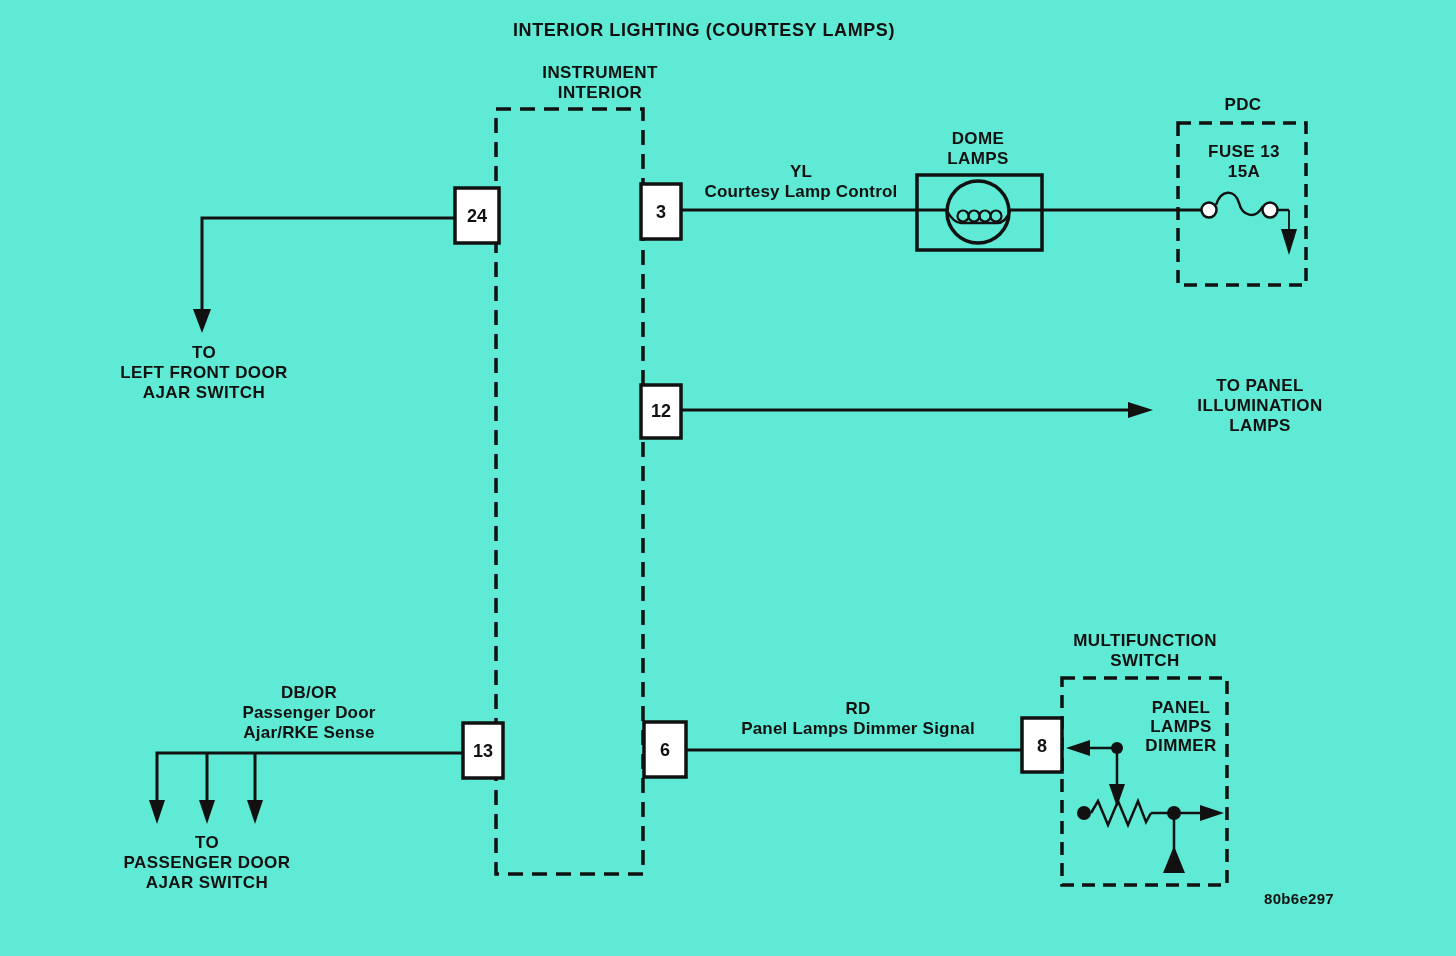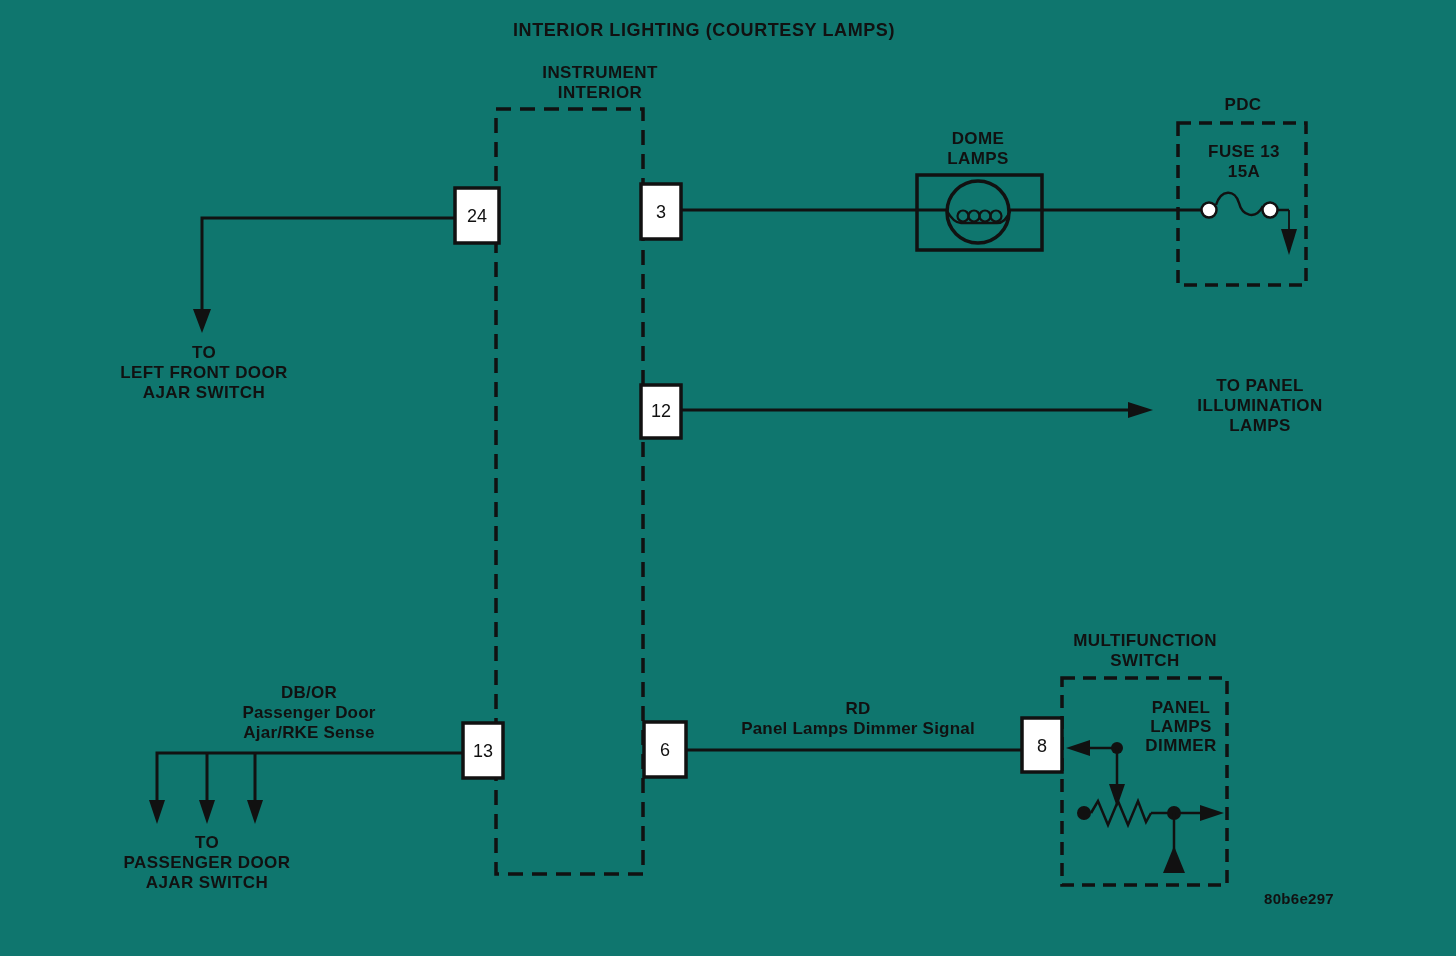--- a/index.html
+++ b/index.html
@@ -1,19 +1,19 @@
 <!DOCTYPE html>
 <html><head>
 <meta charset="utf-8">
 <style>
   html,body{margin:0;padding:0;background:#e8e8e8;}
   .stage{
     position:relative;
     width:1456px;height:956px;
-    background:#0f766e;
+    background:#5eead4;
     overflow:hidden;
     font-family:"Liberation Sans", sans-serif;
     color:#111111;
   }
   svg.wiring{position:absolute;left:0;top:0;}
   .lbl{
     position:absolute;
     text-align:center;
     transform:translateX(-50%);
     font-size:17px;
@@ -21,21 +21,21 @@
     font-weight:600;
     white-space:nowrap;
     letter-spacing:0.2px;
   }
   .lbl.hdr{font-weight:bold;letter-spacing:0.4px;}
   .lbl.title{font-size:18px;font-weight:bold;letter-spacing:0.6px;}
   .pin-num{
     position:absolute;
     transform:translateX(-50%);
     font-size:18px;
-    font-weight:normal;
+    font-weight:bold;
     line-height:18px;
   }
   .fig-code{
     position:absolute;
     font-size:15px;
     font-weight:bold;
     letter-spacing:0.3px;
   }
 </style>
 </head>
@@ -135,20 +135,24 @@
     <div>INTERIOR</div>
   </div>
 
 
   <div class="lbl hdr" style="left:204px;top:343px;">
     <div>TO</div>
     <div>LEFT FRONT DOOR</div>
     <div>AJAR SWITCH</div>
   </div>
 
+  <div class="lbl" style="left:801px;top:162px;">
+    <div>YL</div>
+    <div>Courtesy Lamp Control</div>
+  </div>
 
   <div class="lbl hdr" style="left:978px;top:129px;">
     <div>DOME</div>
     <div>LAMPS</div>
   </div>
 
   <div class="lbl hdr" style="left:1243px;top:95px;">PDC</div>
   <div class="lbl hdr" style="left:1244px;top:142px;">
     <div>FUSE 13</div>
     <div>15A</div>

